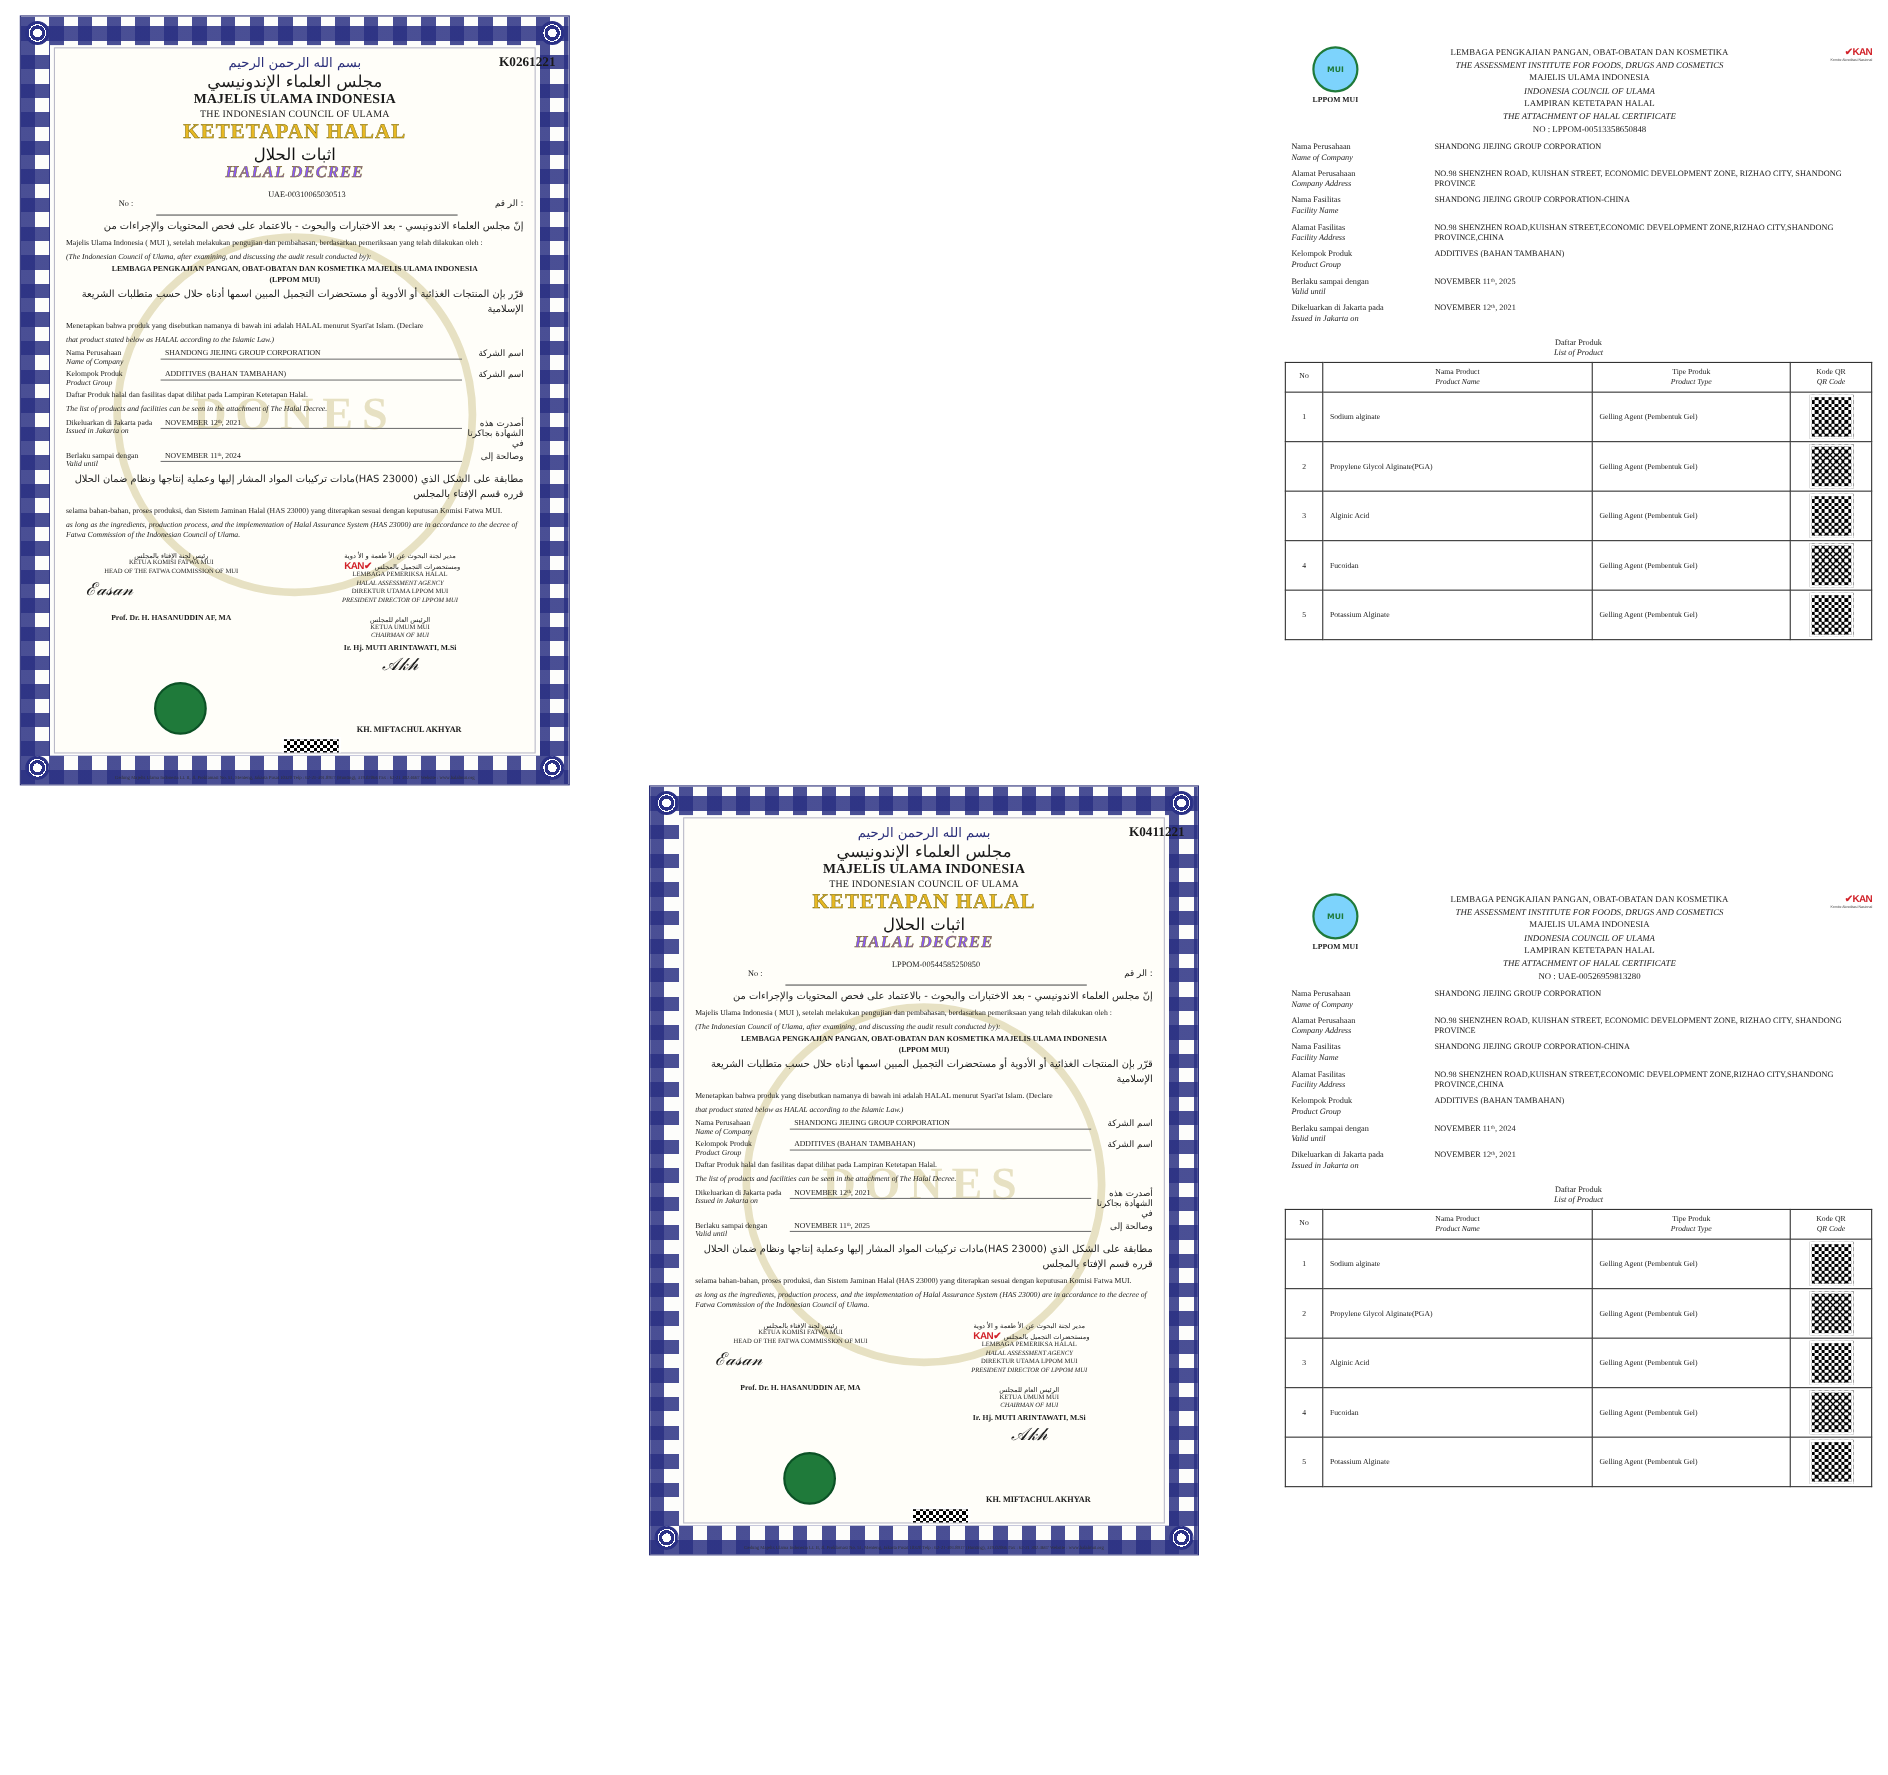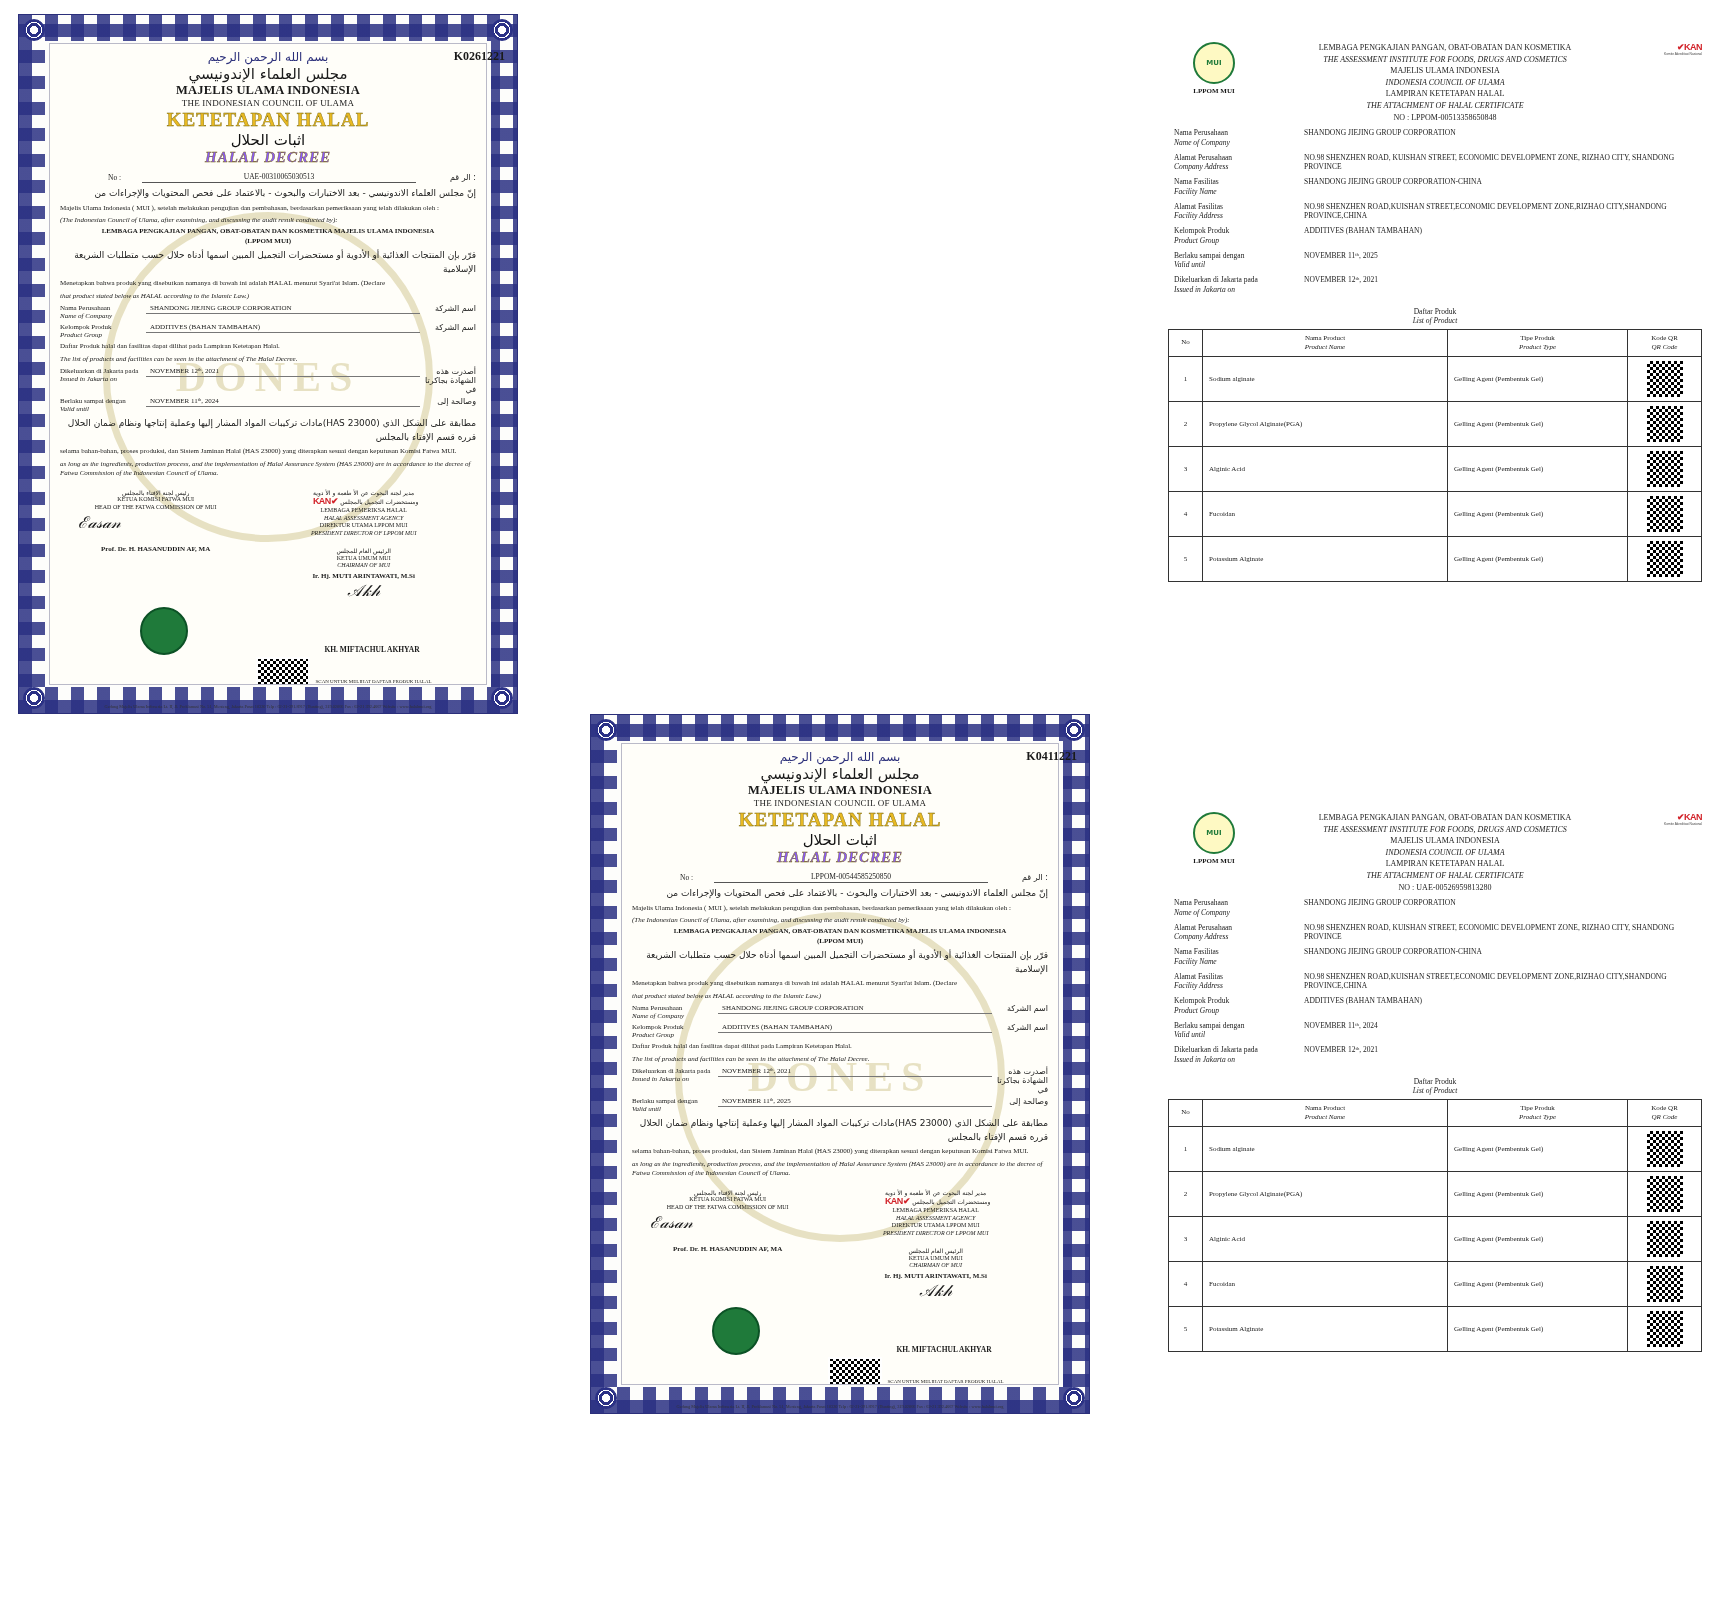--- a/index.html
+++ b/index.html
@@ -81,21 +81,21 @@
   }
   .ket-ar { text-align:center; font-size:15px; color:#111; font-family:"DejaVu Sans", sans-serif; }
   .ket-en {
     text-align:center; font-size:15px; font-weight:bold; letter-spacing:1px;
     color:#8b5cf6; -webkit-text-stroke:0.4px #7a6a12; font-style:italic;
   }
   .certno { position:absolute; right:12px; top:34px; font-size:12px; font-weight:bold; z-index:3; }
 
   .norow { display:flex; align-items:center; font-size:7.5px; margin-top:6px; }
   .norow .lbl { width:34px;margin-left:48px; }
-  .norow .val { flex:1; border-bottom:1px solid #555; text-align:center; font-size:7.5px; padding-bottom:1px;}
+  .norow .val { flex:1; border-bottom:1px solid #555; text-align:center; font-size:7.5px; padding-bottom:14px;}
   .norow .arlbl { width:60px; text-align:right; font-family:"DejaVu Sans", sans-serif; font-size:8px;}
 
   .para-ar { font-size:9px; text-align:right; font-family:"DejaVu Sans", sans-serif; margin-top:4px; line-height:1.5; }
   .para { font-size:7px; line-height:1.35; margin-top:3px; }
   .orgline { text-align:center; font-size:7px; font-weight:bold; margin-top:2px; }
 
   .field { display:flex; align-items:flex-start; font-size:7px; margin-top:3px; }
   .field .k { width:86px; line-height:1.15; }
   .field .v { flex:1; border-bottom:1px solid #777; padding:0 4px 1px 4px; font-size:7px; }
   .field .a { width:56px; text-align:right; font-family:"DejaVu Sans", sans-serif; font-size:8px; }
@@ -125,21 +125,21 @@
   .attach .hdr .mid .it { font-style:italic; }
   .attach .rowf { display:flex; font-size:7.5px; margin-top:5px; }
   .attach .rowf .k { width:130px; line-height:1.3; }
   .attach .rowf .v { flex:1; line-height:1.3; }
   .attach table { border-collapse:collapse; width:100%; font-size:7px; margin-top:4px; }
   .attach th, .attach td { border:1px solid #333; padding:4px 6px; }
   .attach th { font-weight:normal; text-align:center; line-height:1.3; }
 
   .lppom-logo {
     width:42px;height:42px;border-radius:50%;
-    background:#fef9c3;border:2px solid #1f7a3a;
+    background:#7dd3fc;border:2px solid #1f7a3a;
     display:flex;align-items:center;justify-content:center;
     color:#1f7a3a;font-size:7px;font-weight:bold;margin:0 auto;
     font-family:"DejaVu Sans", sans-serif;
   }
 </style>
 </head>
 <body>
 
 <div class="page cert" style="left:18px; top:14px;">
   <div class="bordergrid"></div>

